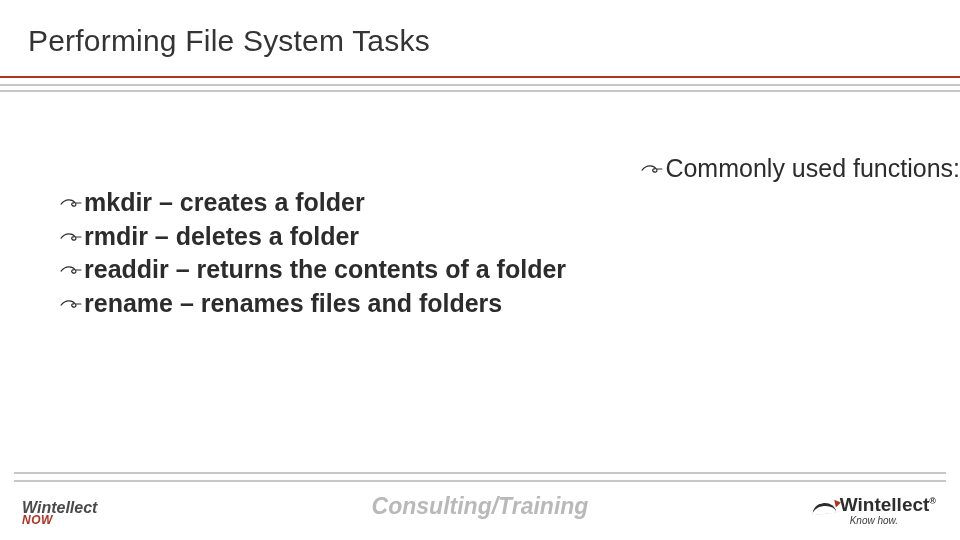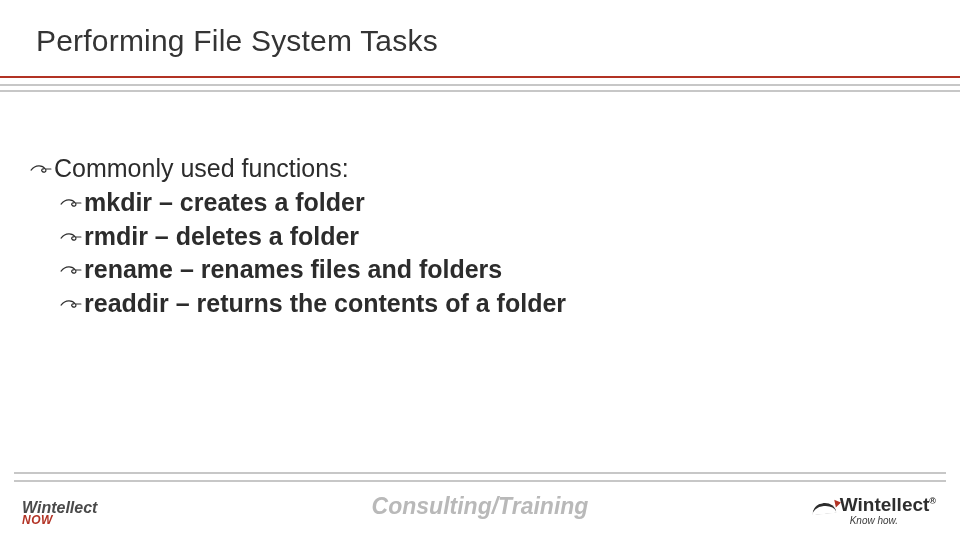--- a/index.html
+++ b/index.html
@@ -4,21 +4,21 @@
 <style>
   * { box-sizing: border-box; margin: 0; padding: 0; }
   html, body { width: 960px; height: 540px; overflow: hidden; }
   body {
     background: #ffffff;
     font-family: "Segoe UI", "Helvetica Neue", Arial, sans-serif;
     color: #2e2e2e;
     position: relative;
   }
   .title-area {
-    padding: 24px 0 8px 36px;
+    padding: 24px 0 8px 28px;
   }
   .slide-title {
     font-size: 30px;
     font-weight: 400;
     color: #343434;
     letter-spacing: 0.2px;
   }
   .rule-wrap {
     margin-top: 10px;
     position: relative;
@@ -33,21 +33,21 @@
   .rule-red { top: 0; background: #b23224; height: 2px; }
   .rule-top { top: 8px; }
   .rule-bot { top: 14px; }
   .content {
     padding: 40px 0 0 30px;
     font-size: 25px;
     font-weight: 400;
     color: #2c2c2c;
     line-height: 1.35;
   }
-  .lvl1 { padding-left: 0; }
+  .lvl1 { padding-left: 0; text-align: right; }
   .lvl2 { padding-left: 30px; font-weight: bold; }
   .bullet {
     display: inline-block;
     color: #323232;
     margin-right: 2px;
     font-size: 20px;
     vertical-align: 1px;
   }
   .bullet svg { width: 22px; height: 14px; }
   .footer {
@@ -154,28 +154,28 @@
       <svg viewBox="0 0 40 20">
           <path d="M2 12 C 10 2, 22 2, 28 10 C 31 14, 26 18, 22 14 C 20 12, 22 9, 25 10 M28 10 L38 10" fill="none" stroke="#2f2f2f" stroke-width="2.2" stroke-linecap="round"></path>
         </svg>
     </span><span>rmdir – deletes a folder</span>
   </div>
   <div class="lvl2">
     <span class="bullet">
       <svg viewBox="0 0 40 20">
           <path d="M2 12 C 10 2, 22 2, 28 10 C 31 14, 26 18, 22 14 C 20 12, 22 9, 25 10 M28 10 L38 10" fill="none" stroke="#2f2f2f" stroke-width="2.2" stroke-linecap="round"></path>
         </svg>
-    </span><span>rename – renames files and folders</span>
+    </span><span>readdir – returns the contents of a folder</span>
   </div>
   <div class="lvl2">
     <span class="bullet">
       <svg viewBox="0 0 40 20">
           <path d="M2 12 C 10 2, 22 2, 28 10 C 31 14, 26 18, 22 14 C 20 12, 22 9, 25 10 M28 10 L38 10" fill="none" stroke="#2f2f2f" stroke-width="2.2" stroke-linecap="round"></path>
         </svg>
-    </span><span>readdir – returns the contents of a folder</span>
+    </span><span>rename – renames files and folders</span>
   </div>
 </div>
 
 <div class="footer">
   <div class="footer-rule"></div>
   <div class="logo-left">
     <span class="w">Wintellect</span>
     <span class="now">NOW</span>
   </div>
   <div class="footer-center">Consulting/Training</div>

